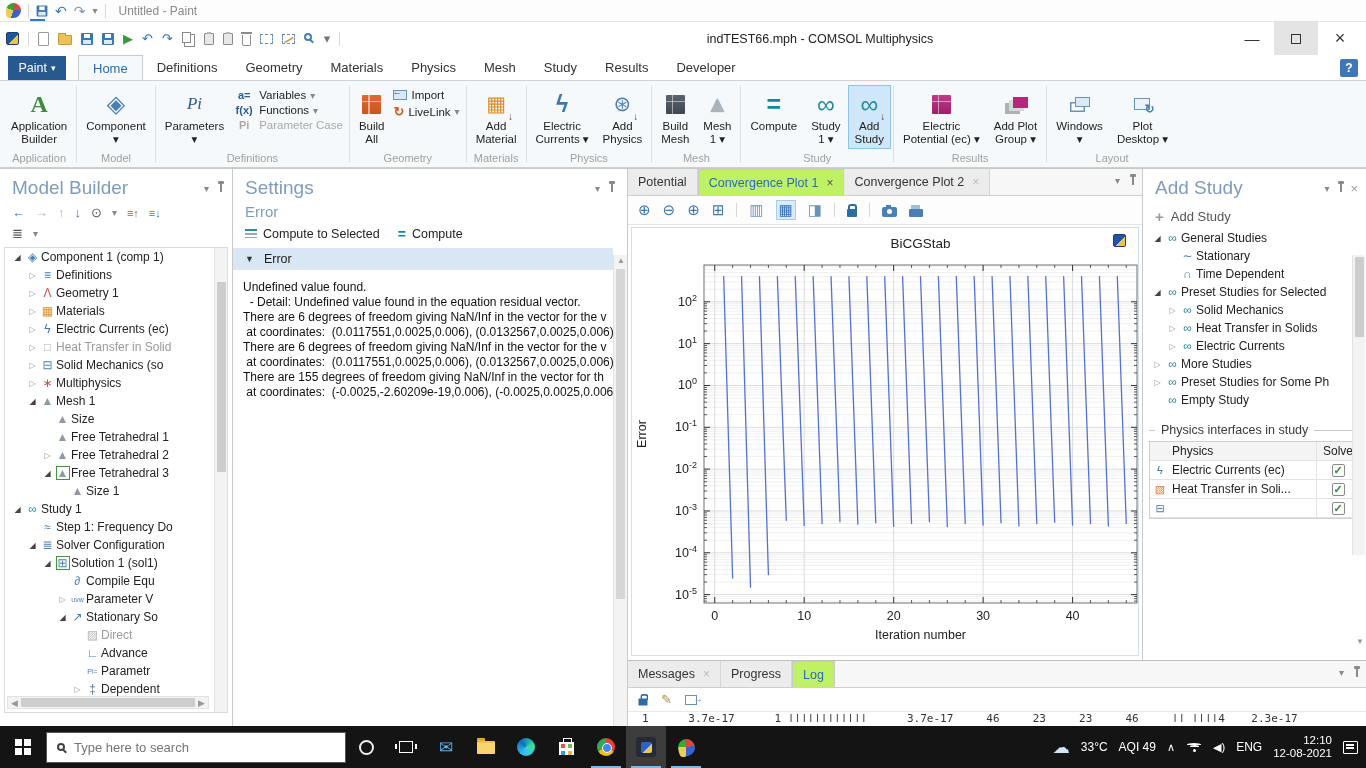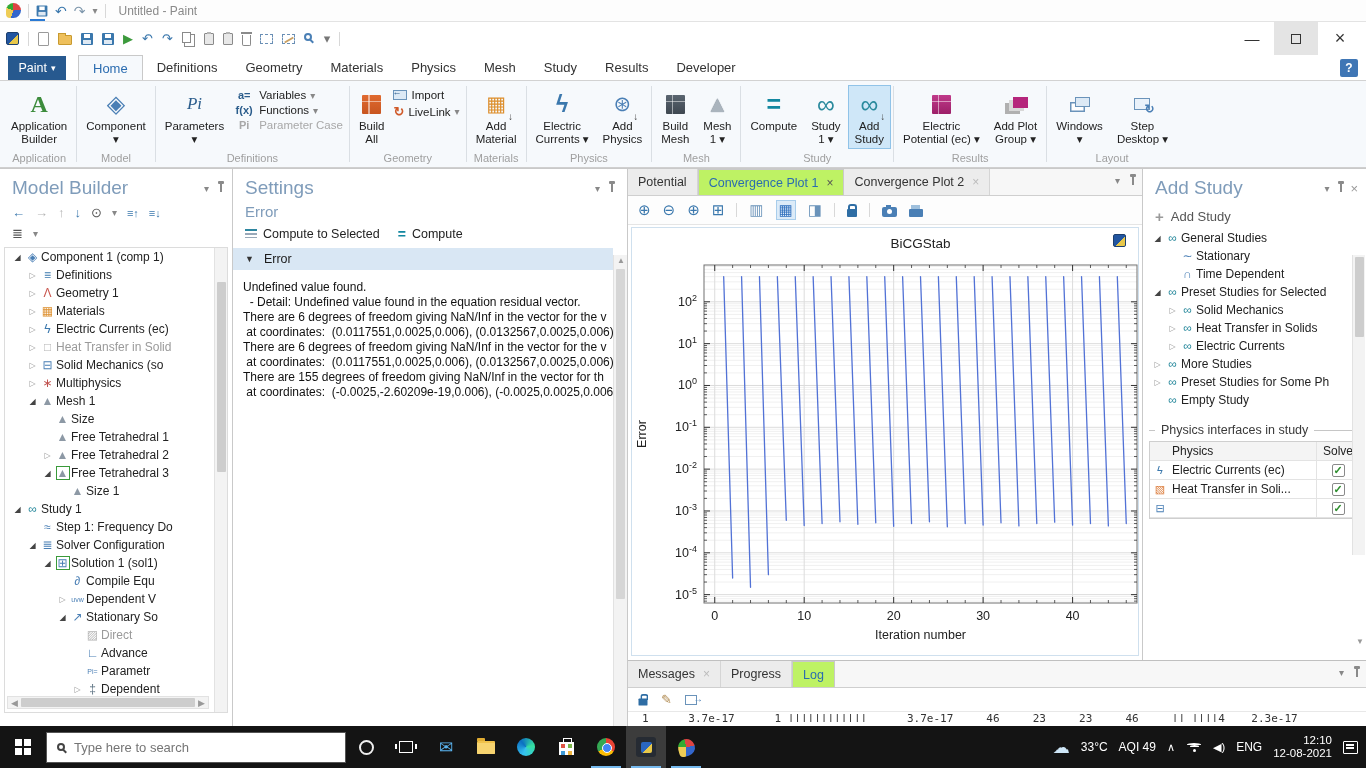--- a/index.html
+++ b/index.html
@@ -236,20 +236,21 @@
         <span class="ico ic-copy"></span>
         <span class="ico ic-paste"></span>
         <span class="ico ic-paste"></span>
         <span class="ico ic-trash"></span>
         <span class="ico ic-dash"></span>
         <span class="ico ic-dash slash"></span>
         <span class="ico ic-mag"></span>
         <span class="ico" style="color:#777;font-size:13px">▾</span>
         <span class="ico vsep"></span>
       </div>
+    <div class="wtitle">indTEST66.mph - COMSOL Multiphysics</div>
     <div id="win-btns">
       <span class="wbtn">—</span>
       <span class="wbtn hl">
           <span class="maxbox"></span>
         </span>
       <span class="wbtn" style="font-size:18px">×</span>
     </div>
   </div>
 
   <div id="tab-row" class="abs">
@@ -461,21 +462,21 @@
             </span>
             <div class="bl">Windows</div>
             <div class="bl">▾</div>
           </div>
           <div class="rbtn">
             <span class="bicon">
               <span class="winreset">
                 <span>↻</span>
               </span>
             </span>
-            <div class="bl">Step</div>
+            <div class="bl">Plot</div>
             <div class="bl">Desktop ▾</div>
           </div>
         </div>
         <div class="rgroup-label">Layout</div>
       </div>
     </div>
 
   <div id="model-builder" class="abs">
     <div id="mb-head">
       <span class="panel-title">Model Builder</span>
@@ -591,21 +592,21 @@
             <span class="lab">Solution 1 (sol1)</span>
           </div>
           <div class="tree-row" style="padding-left: 51px;">
             <span class="arr"></span>
             <span class="ticon"><span class="bx" style="color: rgb(74, 127, 181);">∂</span></span>
             <span class="lab">Compile Equ</span>
           </div>
           <div class="tree-row" style="padding-left: 51px;">
             <span class="arr col">▷</span>
             <span class="ticon"><span class="bx" style="color: rgb(74, 127, 181); font-size: 7px;">uvw</span></span>
-            <span class="lab">Dependent V</span>
+            <span class="lab">Parameter V</span>
           </div>
           <div class="tree-row" style="padding-left: 51px;">
             <span class="arr">◢</span>
             <span class="ticon"><span class="bx" style="color: rgb(74, 127, 181);">↗</span></span>
             <span class="lab">Stationary So</span>
           </div>
           <div class="tree-row gray" style="padding-left: 66px;">
             <span class="arr"></span>
             <span class="ticon"><span class="bx" style="color: rgb(181, 181, 181);">▨</span></span>
             <span class="lab">Direct</span>

